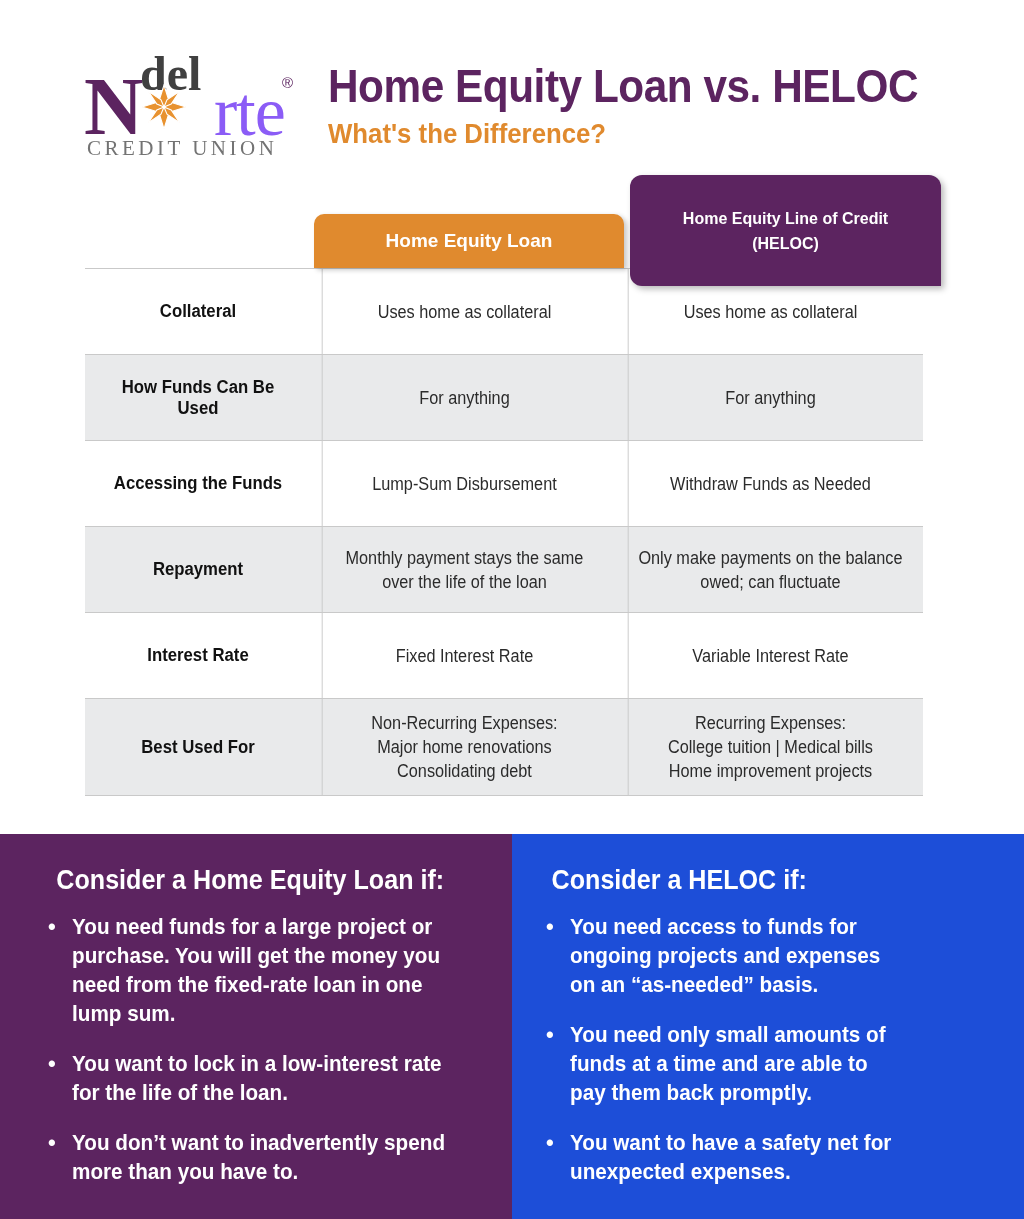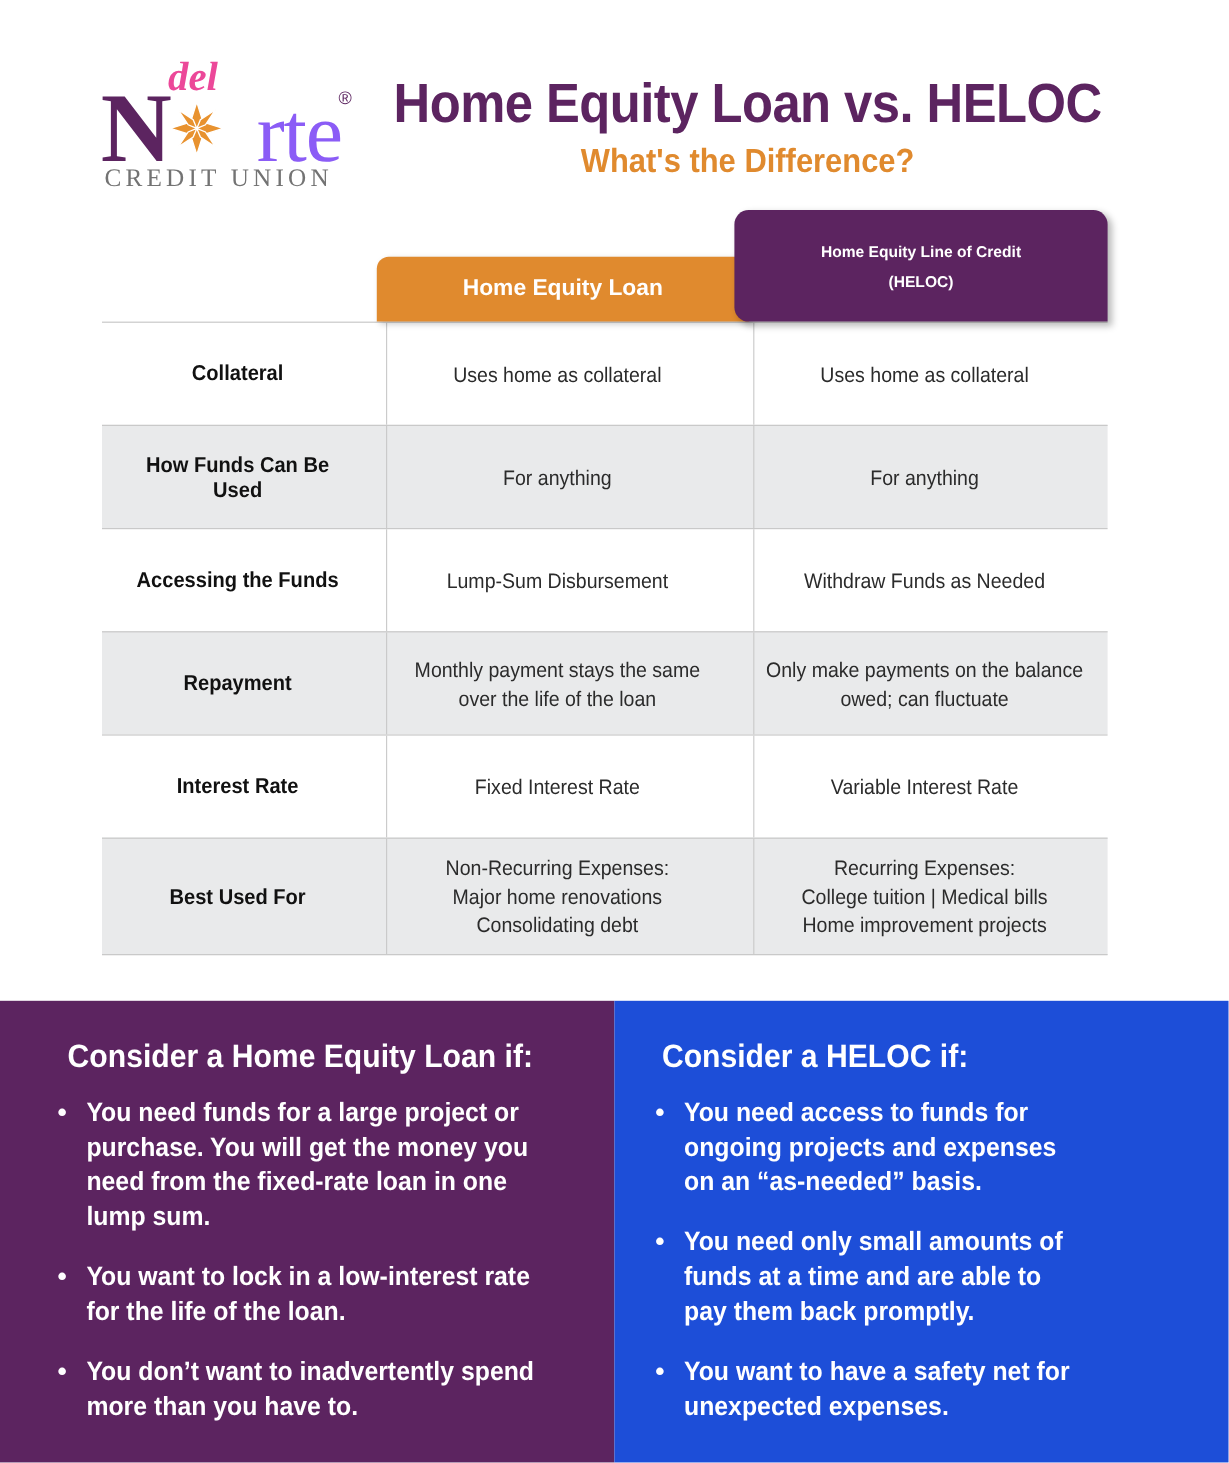--- a/index.html
+++ b/index.html
@@ -37,24 +37,23 @@
     font-family: "Liberation Serif", serif;
     font-weight: bold;
     font-size: 82px;
     color: #5C2460;
     letter-spacing: -2px;
   }
   .logo-del {
     position: absolute;
     left: 56px; top: 0px;
     font-family: "Liberation Serif", serif;
-    font-style: italic;
-    font-weight: bold;
-    font-size: 34px;
-    color: #ec4899;
+    font-weight: bold;
+    font-size: 48px;
+    color: #404040;
   }
   .logo-rte {
     position: absolute;
     left: 130px; top: 26px;
     font-family: "Liberation Serif", serif;
     font-weight: normal;
     font-size: 70px;
     color: #8b5cf6;
     letter-spacing: -1px;
   }
@@ -74,21 +73,21 @@
     position: absolute;
     left: 3px; top: 90px;
     font-family: "Liberation Serif", serif;
     font-size: 21px;
     color: #737373;
     letter-spacing: 3.5px;
   }
 
   #title-block {
     position: absolute;
-    left: 328px; top: 60px; text-align: center;
+    left: 328px; top: 60px;
   }
   #main-title {
     font-family: "Liberation Sans Narrow", "Liberation Sans", sans-serif;
     font-weight: bold;
     font-size: 46px;
     line-height: 52px;
     color: #5C2460;
     letter-spacing: -0.5px;
     transform: scaleX(0.92);
     transform-origin: left center;
@@ -128,25 +127,25 @@
   #tab-loan {
     left: 314px; top: 44px;
     width: 310px; height: 54px;
     background: #E08A2E;
     border-radius: 10px 10px 0 0;
     font-size: 19px;
     box-shadow: 3px 2px 5px rgba(0,0,0,0.22);
     z-index: 2;
   }
   #tab-heloc {
-    left: 612px; top: 5px;
-    width: 311px; height: 93px;
+    left: 630px; top: 5px;
+    width: 311px; height: 111px;
     background: #5C2460;
     border-radius: 12px 12px 0 12px;
-    font-size: 13px;
+    font-size: 16px;
     line-height: 25px;
     padding: 0 14px;
     box-shadow: 3px 3px 6px rgba(0,0,0,0.28);
     z-index: 3;
   }
   .tab span { display: block; }
 
   
   #grid {
     position: absolute;

